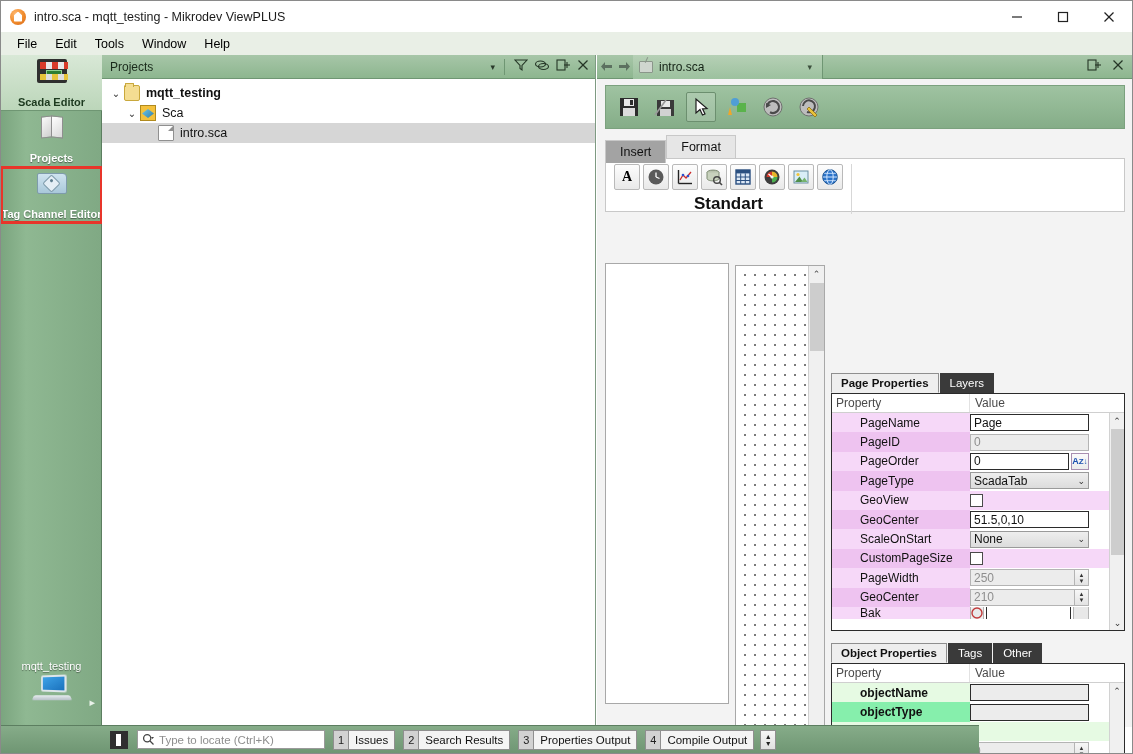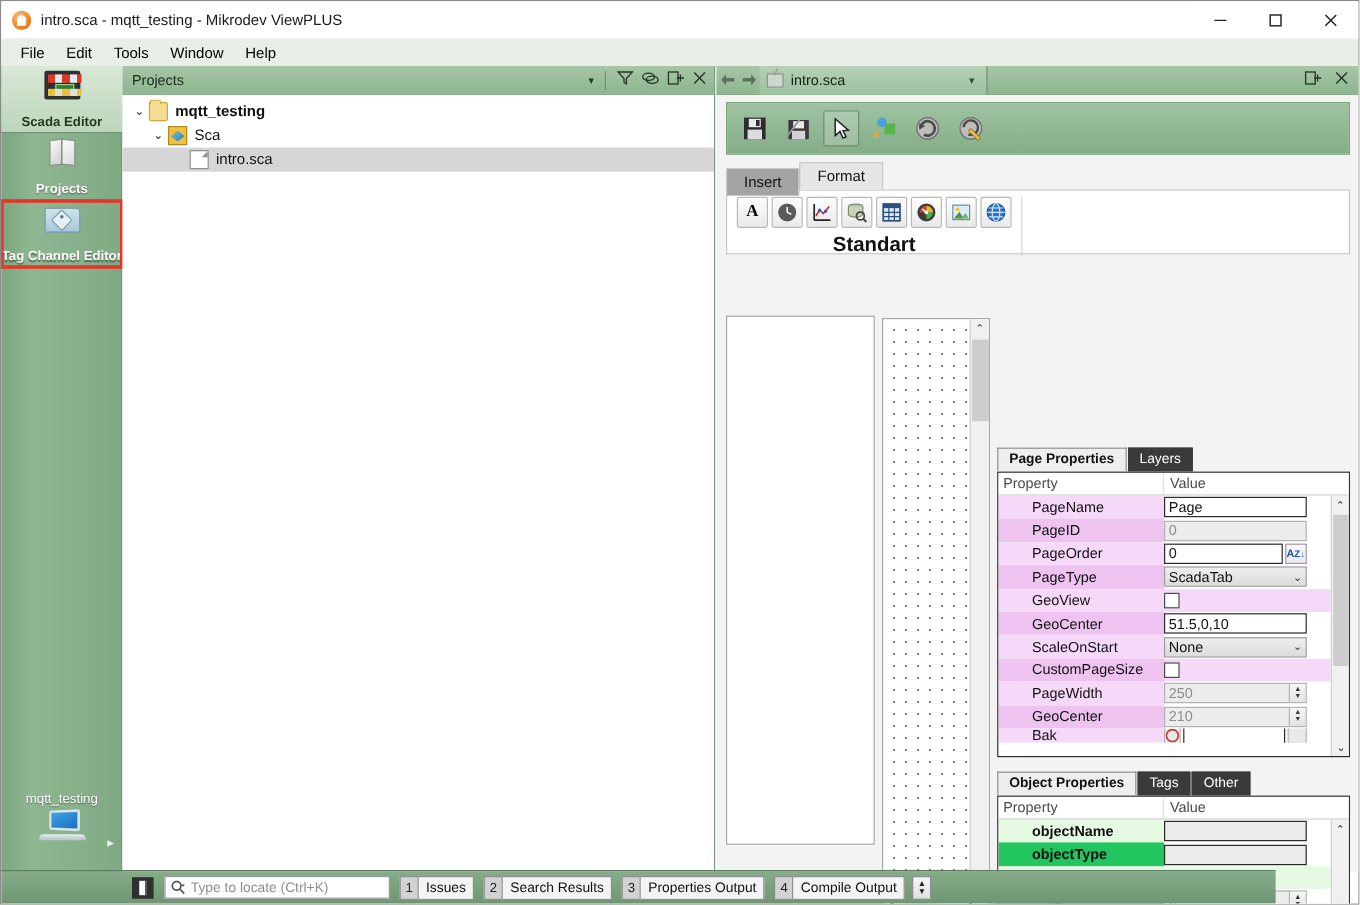--- a/index.html
+++ b/index.html
@@ -212,21 +212,21 @@
   .pname { width:138px; display:flex; align-items:center; color:#111; }
   .pval { flex:1; display:flex; align-items:center; padding-right:20px; }
 
   
   .pg .pname { background:#f6d8f8; padding-left:28px; }
   .pg .prow:nth-child(even) .pname { background:#eec3f0; }
   .pg .pval { background:#ffffff; }
 
   
   .ob .pname { background:#e6fae3; padding-left:28px; font-weight:bold;}
-  .ob .prow.alt .pname { background:#22c55e; }
+  .ob .prow.alt .pname { background:#86efac; }
   .ob .pval { background:#ffffff; }
   .ob .grp .pname { padding-left:8px; display:flex; align-items:center; gap:6px; }
   .ob .sub .pname { padding-left:46px; font-weight:normal; color:#555; }
 
   .ed { height:17px; border:1px solid #2b2b2b; background:#fff; font-size:12px; color:#111; display:flex; align-items:center; padding:0 3px; width:100%; }
   .ed.ro { background:#ececec; border:1px solid #b4b4b4; color:#8e8e8e; }
   .ed.empty { background:#ececec; }
   .combo { height:17px; border:1px solid #9a9a9a; background:linear-gradient(#eeeeee,#dcdcdc); font-size:12px; color:#111; display:flex; align-items:center; padding:0 3px; width:100%; }
   .combo .car { margin-left:auto; font-size:9px; color:#333; }
   .chk { width:13px; height:13px; border:1px solid #4a4a4a; background:#fff; }
@@ -235,21 +235,21 @@
   .spin .btns { width:14px; border:1px solid #b4b4b4; border-left:none; background:linear-gradient(#f7f7f7,#e3e3e3); display:flex; flex-direction:column; justify-content:center; align-items:center; height:17px;}
   .spin .btns span { font-size:6px; line-height:6px; color:#333; }
   .sortbtn { width:22px; height:17px; border:1px solid #a98fb0; background:linear-gradient(#fbfbfb,#ebebeb); margin-left:2px; display:flex; align-items:center; justify-content:center; font-size:9px; font-weight:bold; color:#1a4fb0;}
   .gscroll { position:absolute; right:0; top:19px; bottom:0; width:15px; background:#f0f0f0; border-left:1px solid #d2d2d2; }
   .gscroll .a { height:15px; display:flex; align-items:center; justify-content:center; font-size:9px; color:#333;}
   .gscroll .a.b { position:absolute; bottom:0; width:15px; }
   .gscroll .th { position:absolute; left:1px; width:13px; background:#cdcdcd; }
 
   
   .statusbar {
-    position:absolute; left:0; bottom:0; width:1062px; height:28px;
+    position:absolute; left:0; bottom:0; width:978px; height:28px;
     background: linear-gradient(to bottom,#86ac89,#6f9673);
     border-top:1px solid #5c7e60; display:flex; align-items:center; padding-left:0;
   }
   .sb-left { width:101px; height:28px; }
   .sb-toggle { width:18px; height:18px; background:#2f2f2f; display:flex; align-items:center; justify-content:center; margin-left:8px;}
   .sb-toggle i { display:block; width:6px; height:12px; background:#fff; border-right:1px solid #2f2f2f;}
   .locate { width:188px; height:19px; background:#fff; border:1px solid #9a9a9a; display:flex; align-items:center; gap:4px; padding:0 4px; margin-left:9px;}
   .locate .ph { color:#8e8e8e; font-size:11.5px; }
   .sb-btn { display:flex; align-items:center; height:20px; margin-left:8px; }
   .sb-num { width:16px; height:20px; background:#d2d2d2; border:1px solid #8f8f8f; display:flex; align-items:center; justify-content:center; font-size:11px; color:#222;}

